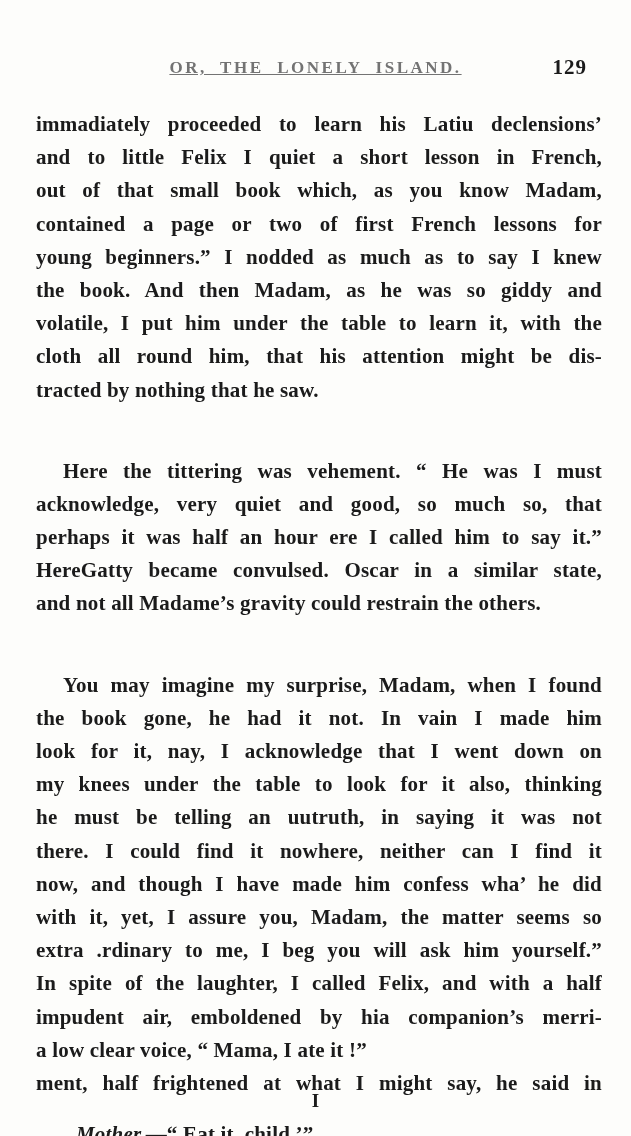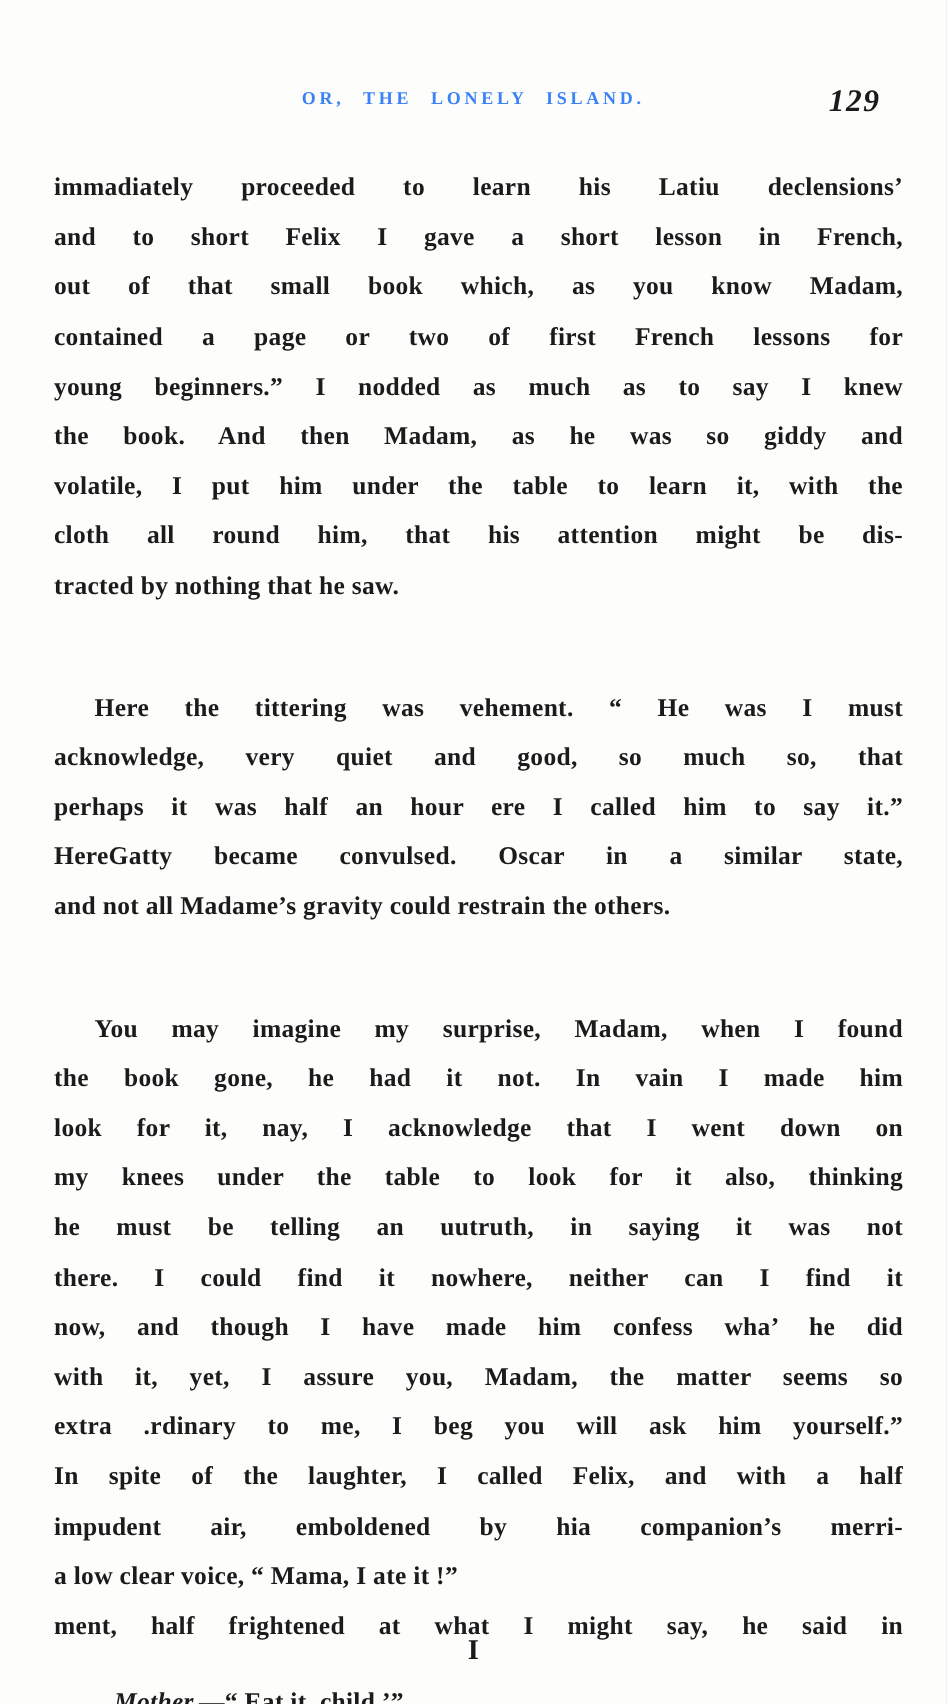--- a/index.html
+++ b/index.html
@@ -23,47 +23,47 @@
     position: absolute;
     top: 58px;
     left: 0;
     width: 100%;
     height: 26px;
   }
   .running-title {
     position: absolute;
     left: 50%;
     transform: translateX(-50%);
-    font-size: 12px;
+    font-size: 17px;
     letter-spacing: 2.5px;
     word-spacing: 7px;
     white-space: nowrap;
-    color: #3b82f6;
+    color: #737373;
+    text-decoration: underline;
   }
   .page-number {
     position: absolute;
     right: 44px;
     top: -3px;
     font-size: 21px;
     letter-spacing: 1px;
-    font-style: italic;
   }
   
   .text-block {
     position: absolute;
     top: 108px;
     left: 36px;
     width: 566px;
   }
   .para { margin: 0; }
   .para.gap-above { margin-top: 48px; }
   .line {
     height: 33.2px;
     line-height: 33.2px;
-    font-size: 17px;
+    font-size: 21px;
     letter-spacing: 0.2px;
     overflow: hidden;
     white-space: nowrap;
     text-align: left;
   }
   .line.j {
     white-space: normal;
     text-align: justify;
     text-align-last: justify;
   }
@@ -89,21 +89,21 @@
 
   <div class="page-header">
     <span class="running-title">OR, THE LONELY ISLAND.</span>
     <span class="page-number">129</span>
   </div>
 
   <div class="text-block">
 
     <div class="para">
       <div class="line j">immadiately proceeded to learn his Latiu declensions’</div>
-      <div class="line j">and to short Felix I gave a short lesson in French,</div>
+      <div class="line j">and to little Felix I quiet a short lesson in French,</div>
       <div class="line j">out of that small book which, as you know Madam,</div>
       <div class="line j">contained a page or two of first French lessons for</div>
       <div class="line j">young beginners.”  I nodded as much as to say I knew</div>
       <div class="line j">the book.   And then Madam, as he was so giddy and</div>
       <div class="line j">volatile, I put him under the table to learn it, with the</div>
       <div class="line j">cloth all round him, that his attention might be dis-</div>
       <div class="line">tracted by nothing that he saw.</div>
     </div>
 
     <div class="para gap-above">

